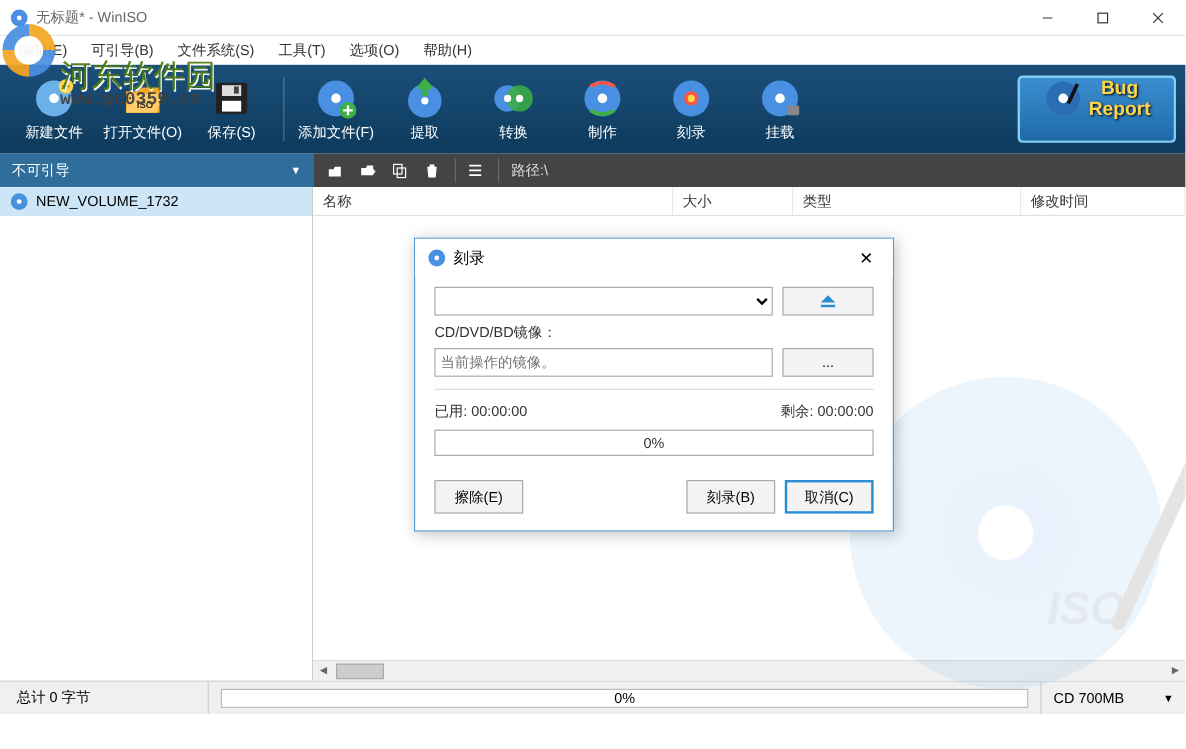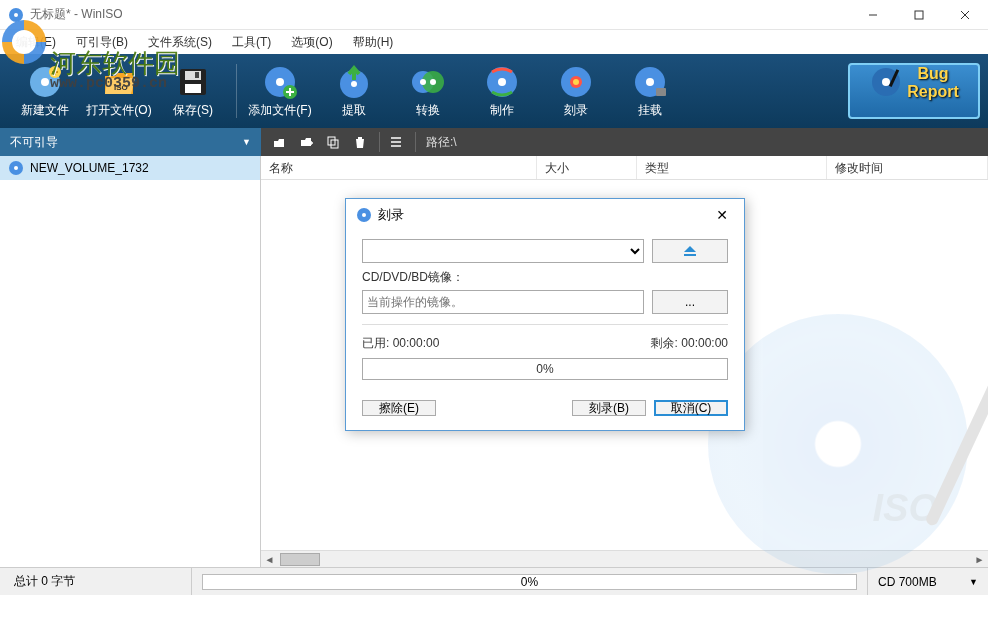--- a/index.html
+++ b/index.html
@@ -79,21 +79,21 @@
 .dialog .dselect { flex: 1; }
 .dialog .dbtn { height: 24px; min-width: 72px; border: 1px solid #aaa; background: #f3f3f3; cursor: pointer; font-size: 12px; display:flex; align-items:center; justify-content:center; }
 .dialog .dbtn.primary { border: 2px solid #2a8dd4; }
 .dialog .checks { display: flex; gap: 20px; margin: 10px 0 4px; align-items:center; }
 .dialog .checks label { display:flex; align-items:center; gap:4px; cursor:pointer; }
 .dialog hr { border: none; border-top: 1px solid #ddd; margin: 10px 0; }
 .dialog .timerow { display: flex; justify-content: space-between; margin-bottom: 6px; }
 .dialog .dprog { height: 22px; border: 1px solid #aaa; background: #fff; display: flex; align-items: center; justify-content: center; position: relative; }
 .dialog .dactions { display: flex; gap: 8px; margin-top: 20px; }
 .dialog .dactions .spacer { flex: 1; }
-.dialog .dactions .dbtn { min-width: 74px; height: 16px; }
+.dialog .dactions .dbtn { min-width: 74px; height: 28px; }
 
 
 .disc-svg { width:36px; height:36px; }
 </style>
 </head>
 <body>
 
 <div class="watermark-logo">
   <div class="row1">
     <div class="circ"></div>
@@ -293,37 +293,37 @@
     <div class="treeitem selected">
       <svg class="discicon" viewBox="0 0 16 16">
           <circle cx="8" cy="8" r="7" fill="#4a90e2"></circle>
           <circle cx="8" cy="8" r="2" fill="#fff"></circle>
         </svg>
       <span>NEW_VOLUME_1732</span>
     </div>
   </div>
   <div class="listpane">
     <div class="listhead">
-      <div class="col" style="width:276px">名称</div>
+      <div class="col" style="width:300px">名称</div>
       <div class="col" style="width:100px">大小</div>
       <div class="col" style="width:190px">类型</div>
       <div class="col" style="flex:1">修改时间</div>
     </div>
     <div class="listbody"></div>
     <div class="hscroll">
       <div class="arrow">◄</div>
       <div class="thumb"></div>
       <div class="track"></div>
       <div class="arrow">►</div>
     </div>
   </div>
 </div>
 
 <div class="statusbar">
-  <div class="cell" style="width:192px">总计 0 字节</div>
+  <div class="cell" style="width:174px">总计 0 字节</div>
   <div class="progress">
     <div class="pbar"></div>
     <span class="ptext">0%</span>
   </div>
   <div class="combo">
     <span>CD 700MB</span>
     <span style="font-size:9px">▼</span>
   </div>
 </div>
 

